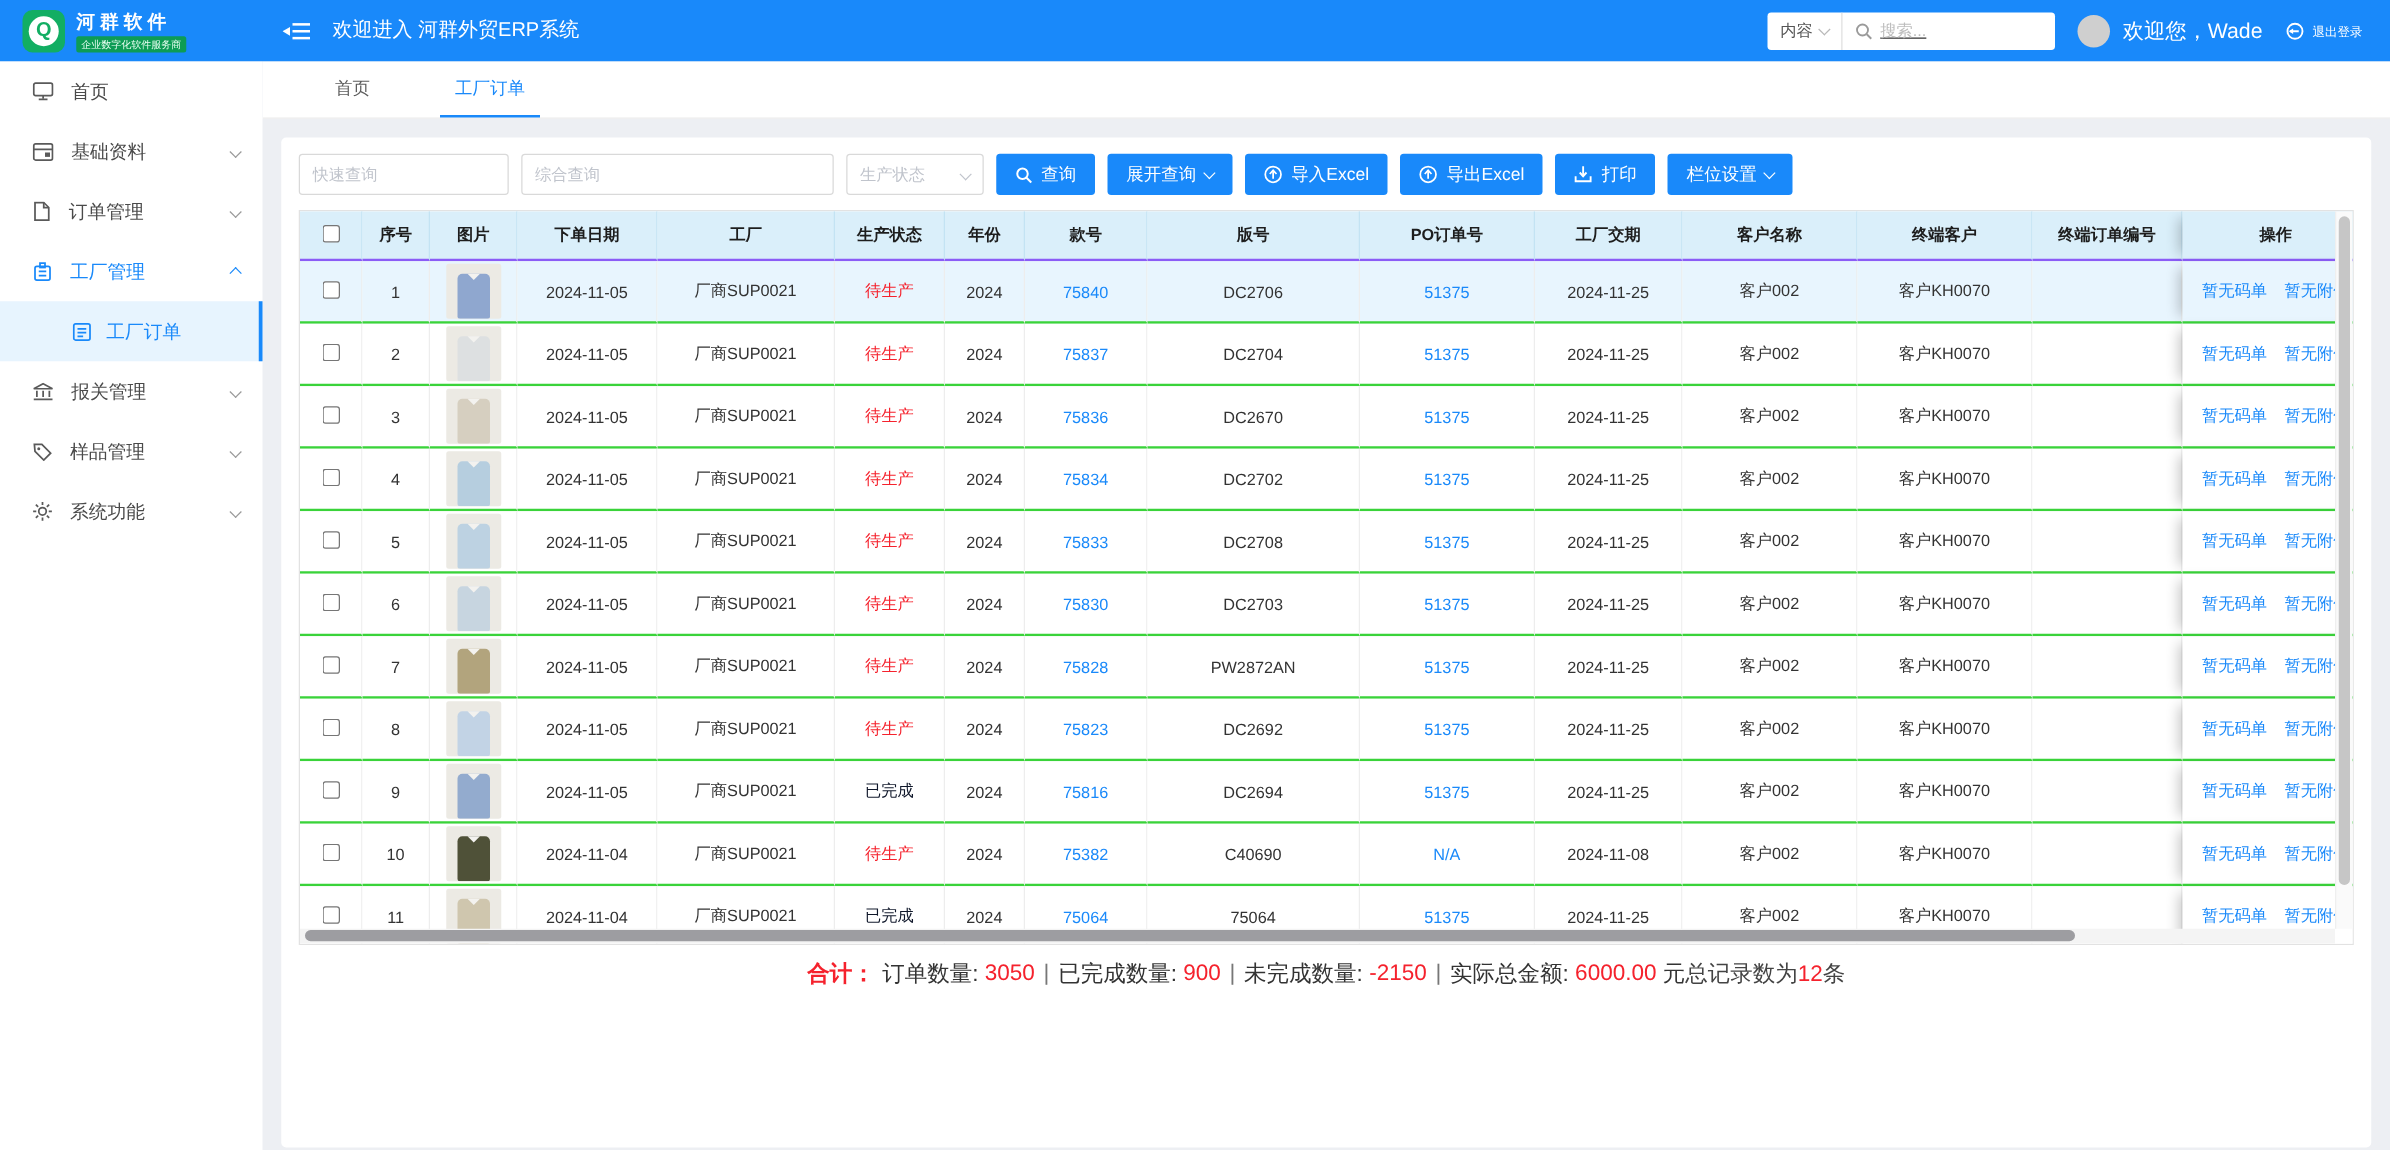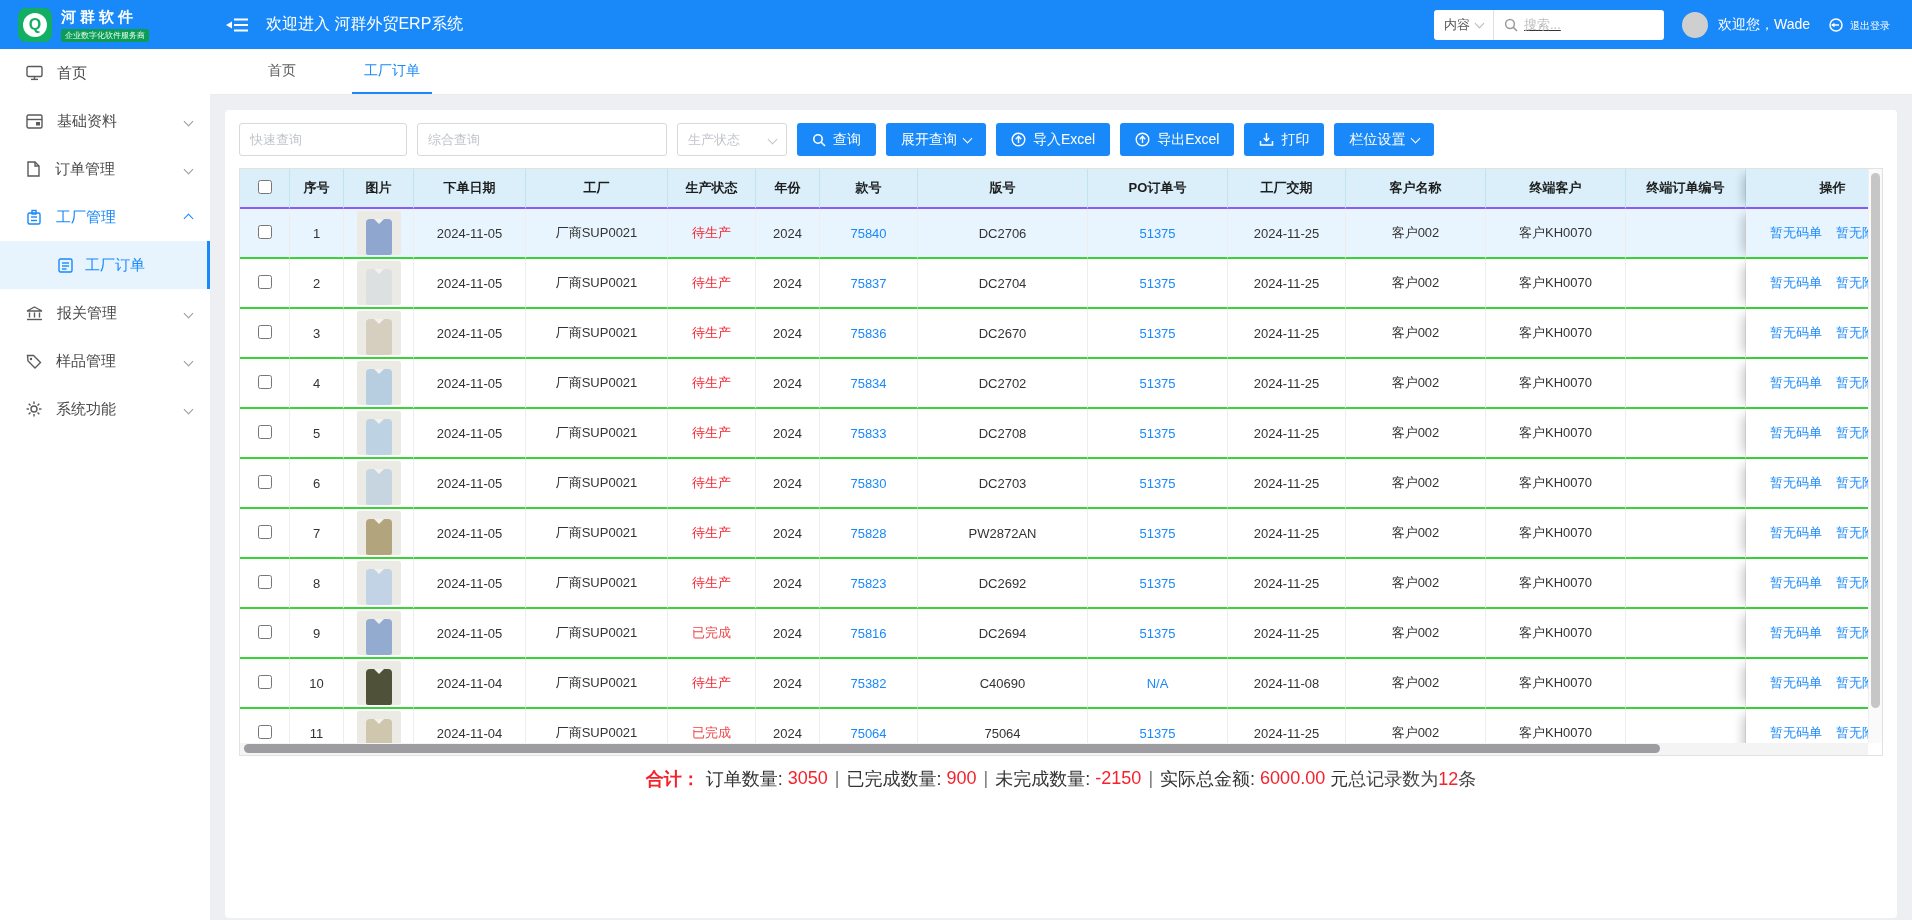--- a/index.html
+++ b/index.html
@@ -23,21 +23,21 @@
   .welcome-title { color:#fff; font-size:16px; white-space:nowrap; }
   .header-right { display:flex; align-items:center; gap:18px; padding-right:22px; }
   .search-group { display:flex; align-items:center; background:#fff; border-radius:3px; height:30px; overflow:hidden; }
   .search-cat { display:flex; align-items:center; gap:6px; padding:0 10px; color:#555; font-size:13px;
     cursor:pointer; border-right:1px solid #e0e0e0; height:100%; }
   .search-cat .chev { color:#b9b9b9; margin-top:-3px;}
   .search-box { display:flex; align-items:center; gap:6px; padding:0 10px; }
   .search-box input { border:none; outline:none; width:130px; font-size:13px; color:#333;text-decoration:underline; }
   .search-box input::placeholder { color:#bdbdbd; }
   .avatar { width:26px; height:26px; border-radius:50%; background:#cfcfcf; flex-shrink:0;}
-  .greeting { color:#fff; font-size:14px; white-space:nowrap;}
+  .greeting { color:#fff; font-size:17px; white-space:nowrap;}
   .logout { display:flex; align-items:flex-end; gap:6px; color:#fff; font-size:10px; cursor:pointer; white-space:nowrap;}
 
   
   .sidebar { position:absolute; top:49px; left:0; bottom:0; width:210px; background:#fff; z-index:20; }
   .side-item { height:48px; display:flex; align-items:center; padding:0 18px 0 26px; gap:14px;
     color:#4a4a4a; font-size:15px; cursor:pointer; }
   .side-item .lbl { flex:1; }
   .side-item .chev { color:#9a9a9a; }
   .side-item.active { color:#1989fa; }
   .side-item.active .chev { color:#1989fa; }
@@ -76,25 +76,25 @@
   .chev.up { transform:rotate(-135deg); margin-top:3px;}
 
   
   .table-wrap { position:relative; height:588px; overflow:hidden; border:1px solid #e2e2e2; }
   table { width:calc(100% - 14px); border-collapse:separate; border-spacing:0; table-layout:fixed; }
   thead th { height:40px; background:#daeffa; font-size:13px; font-weight:bold; color:#1d1d1d;
     border-right:1px solid #c3e3f3; border-bottom:2px solid #8b5cf6; text-align:center; }
   tbody td { height:50px; background:#fff; font-size:13px; color:#333; text-align:center;
     border-right:1px solid #ededed; border-bottom:2px solid #3ad33a; overflow:hidden; white-space:nowrap;}
   tr.highlight td { background:#e8f5fe; }
-  th:last-child, td:last-child { box-shadow:-9px 0 10px -6px rgba(0,0,0,0.22);padding-left:24px; }
+  th:last-child, td:last-child { box-shadow:-9px 0 10px -6px rgba(0,0,0,0.22); }
   .cell-link { color:#1989fa; cursor:pointer; }
   .status-pending { color:#f5222d; }
-  .status-done { color:#ef4444; }
-  .ops { display:flex; justify-content:flex-start; gap:14px; }
+  .status-done { color:#0f172a; }
+  .ops { display:flex; justify-content:center; gap:14px; }
   .photo { width:44px; height:44px; margin:0 auto; background:#eceae4; border-radius:2px;
     display:flex; align-items:flex-end; justify-content:center; overflow:hidden;}
   .garment { width:26px; height:36px; border-radius:4px 4px 2px 2px; position:relative; }
   .garment::before { content:""; position:absolute; top:0; left:50%; margin-left:-5px;
     border-left:5px solid transparent; border-right:5px solid transparent;
     border-top:5px solid #f3f2ef; }
   input[type=checkbox] { width:14px; height:14px; cursor:pointer; }
 
   
   .vscroll { position:absolute; top:0; right:0; bottom:12px; width:14px; background:#fafafa; border-left:1px solid #efefef;}

